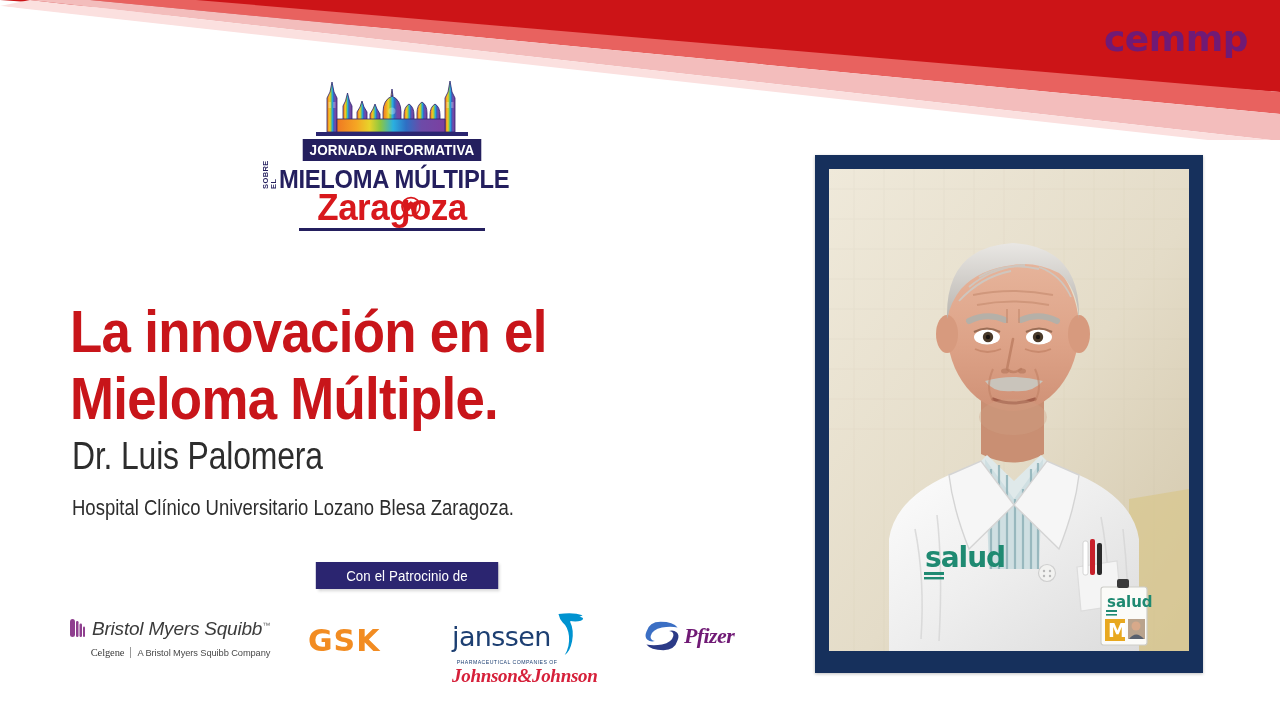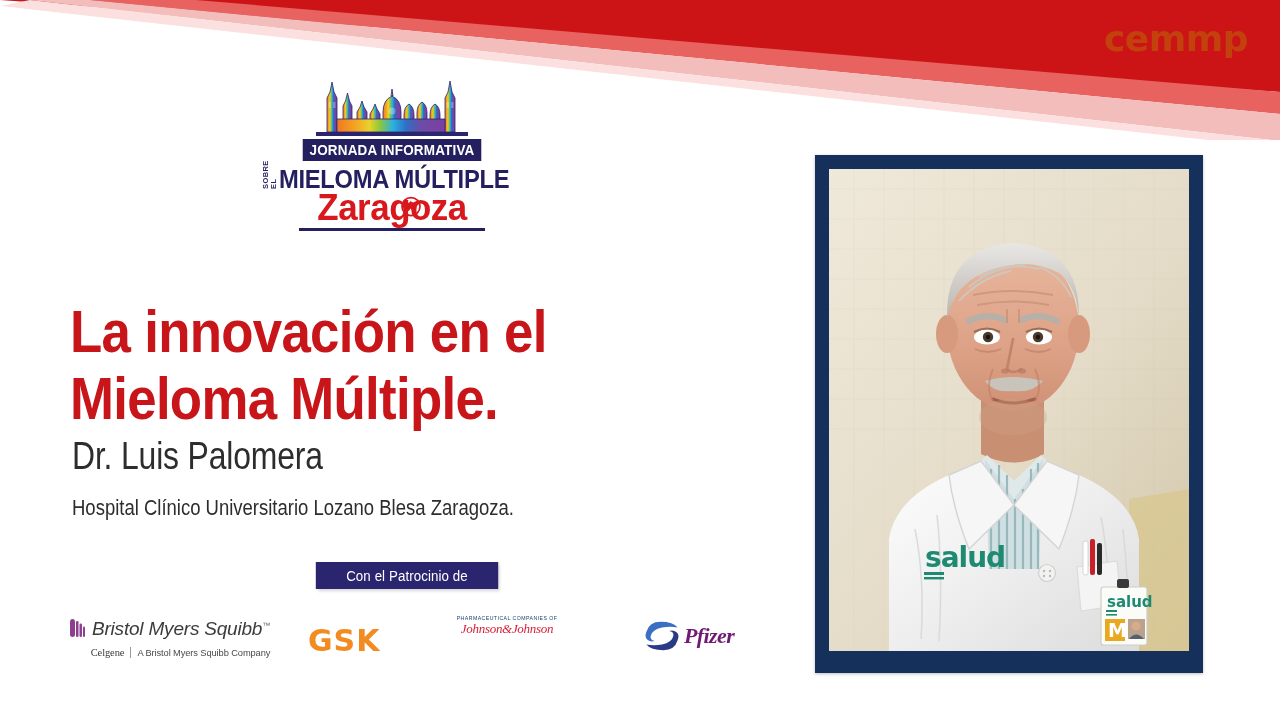--- a/index.html
+++ b/index.html
@@ -23,21 +23,21 @@
     width: 1280px;
     height: 140px;
     overflow: hidden;
   }
   #header-bands svg { display: block; }
 
   #brand-logo {
     position: absolute;
     top: 21px;
     right: 32px;
-    color: #c2410c;
+    color: #701a75;
     font-size: 36px;
     font-weight: 700;
     letter-spacing: -0.5px;
     font-family: "DejaVu Sans", sans-serif;
     line-height: 1;
   }
 
   
   #event-logo {
     position: absolute;
@@ -269,22 +269,22 @@
     font-size: 5.2px;
     color: #1d3f72;
     letter-spacing: 0.45px;
     margin-top: 3px;
     text-align: center;
     width: 110px;
   }
   #janssen-sub2 {
     font-family: "Liberation Serif", serif;
     font-style: italic;
-    font-weight: 400;
-    font-size: 13px;
+    font-weight: 700;
+    font-size: 19px;
     color: #d6203a;
     text-align: center;
     width: 110px;
     line-height: 1;
     margin-top: 1px;
     letter-spacing: -0.3px;
   }
 
   
   #logo-pfizer { left: 642px; top: 15px; display: flex; align-items: center; }
@@ -431,20 +431,27 @@
     <div id="bms-sub">
       <span id="bms-celgene">Celgene</span>
       <span id="bms-divider"></span>
       <span>A Bristol Myers Squibb Company</span>
     </div>
   </div>
 
   <div class="sponsor" id="logo-gsk">GSK</div>
 
   <div class="sponsor" id="logo-janssen">
+    <div id="janssen-row">
+      <div id="janssen-word">janssen</div>
+      <svg id="janssen-mark" viewBox="0 0 60 84">
+        <path d="M8 4 Q36 0 54 6 Q44 12 30 18 Q38 34 34 56 Q30 76 20 82 Q30 66 28 46 Q26 28 16 20 Q10 14 8 4 Z" fill="#0093d0"></path>
+        <ellipse cx="40" cy="13" rx="15" ry="5" fill="#0093d0"></ellipse>
+      </svg>
+    </div>
     <div id="janssen-sub1">PHARMACEUTICAL COMPANIES OF</div>
     <div id="janssen-sub2">Johnson&amp;Johnson</div>
   </div>
 
   <div class="sponsor" id="logo-pfizer">
     <svg id="pfizer-mark" viewBox="0 0 56 48">
       <path d="M6 18 Q10 4 26 4 Q44 4 50 12 Q40 10 28 12 Q14 15 12 24 Q11 30 18 31 Q12 33 7 29 Q3 25 6 18 Z" fill="#3b6fc4"></path>
       <path d="M50 30 Q46 44 30 44 Q12 44 6 36 Q16 38 28 36 Q42 33 44 24 Q45 18 38 17 Q44 15 49 19 Q53 23 50 30 Z" fill="#2b3a87"></path>
     </svg>
     <div id="pfizer-word">Pfizer</div>

